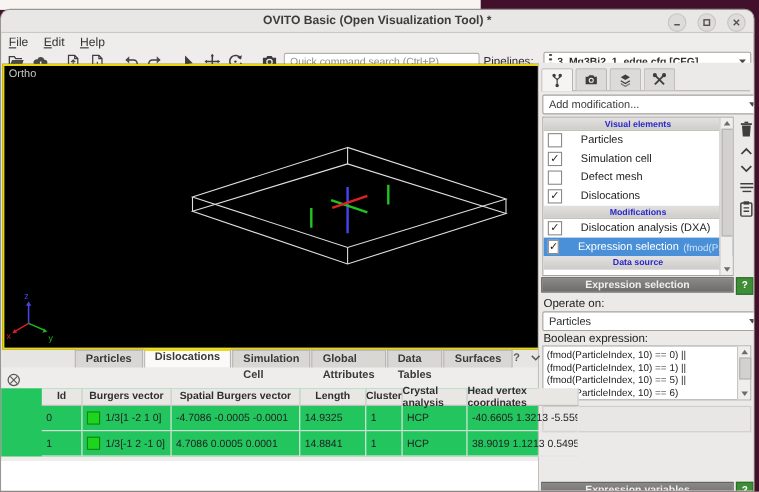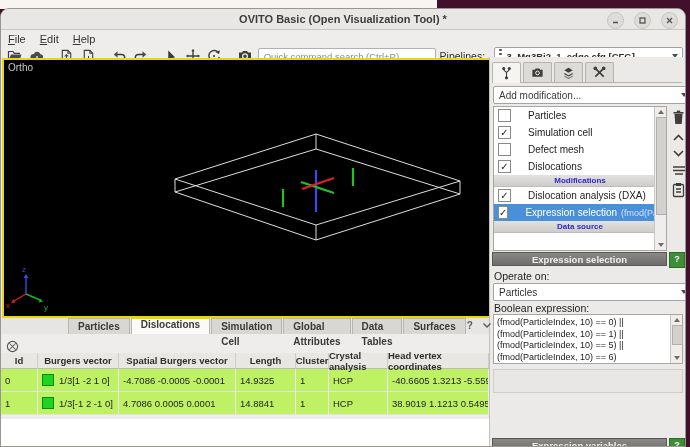--- a/index.html
+++ b/index.html
@@ -87,22 +87,22 @@
   #empty-box{position:absolute;left:3px;top:312px;width:188px;height:22px;background:#e9e7e5;border:1px solid #cfcdca;}
   
   #btabs{left:0;top:309px;width:488px;height:16px;background:#e7e5e3;display:flex;align-items:flex-end;padding-left:67px;}
   .btab{height:15px;padding:0 9px;background:#d9d7d4;border:1px solid #b8b6b3;border-bottom:none;
         font-size:10px;font-weight:bold;color:#3a3a3a;line-height:15px;margin-right:1px;}
   .btab.active{background:#fbfaf9;border-top:2px solid #e8d70a;line-height:12px;}
   #btabs-icons{margin-left:auto;display:flex;align-items:center;gap:9px;padding-right:10px;padding-bottom:3px;}
   #btabs-icons .q{font-size:10px;color:#5c5a58;font-weight:bold;}
   #gear-wrap{left:5px;top:330px;}
   
-  #dtable{left:0;top:344px;width:488px;background:#bef264;display:grid;
-          grid-template-columns:37px 81px 117px 60px 33px 59px 101px;}
+  #dtable{left:0;top:344px;width:488px;background:#22c55e;display:grid;
+          grid-template-columns:37px 81px 117px 60px 33px 59px 101px;padding-left:37px;}
   .th{height:15px;background:#e9e7e4;border-bottom:1px solid #bdbbb8;border-right:1px solid #cfcdca;
       font-size:9.5px;font-weight:bold;color:#2e2e2e;display:flex;align-items:center;justify-content:center;}
   .td{height:22px;border-bottom:1px solid #e4e2e0;border-right:1px solid #eceae8;
       font-size:9.5px;color:#222;display:flex;align-items:center;padding:0 4px;white-space:nowrap;overflow:hidden;}
   .chip{width:10px;height:10px;border:1px solid #0c860c;margin-right:5px;flex:none;}
   #below-table{left:0;top:410px;width:488px;height:29px;background:#fff;}
 </style>
 </head>
 <body>
 
@@ -286,20 +286,21 @@
           </svg>
       </div>
     </div>
 
     <div id="addmod">
       <span class="txt">Add modification...</span>
       <span class="drop-arrow"></span>
     </div>
 
     <div id="plist">
+      <div class="sect-hdr">Visual elements</div>
       <div class="prow">
         <span class="cb"></span>
         <span class="plabel">Particles</span>
       </div>
       <div class="prow">
         <span class="cb checked"></span>
         <span class="plabel">Simulation cell</span>
       </div>
       <div class="prow">
         <span class="cb"></span>

